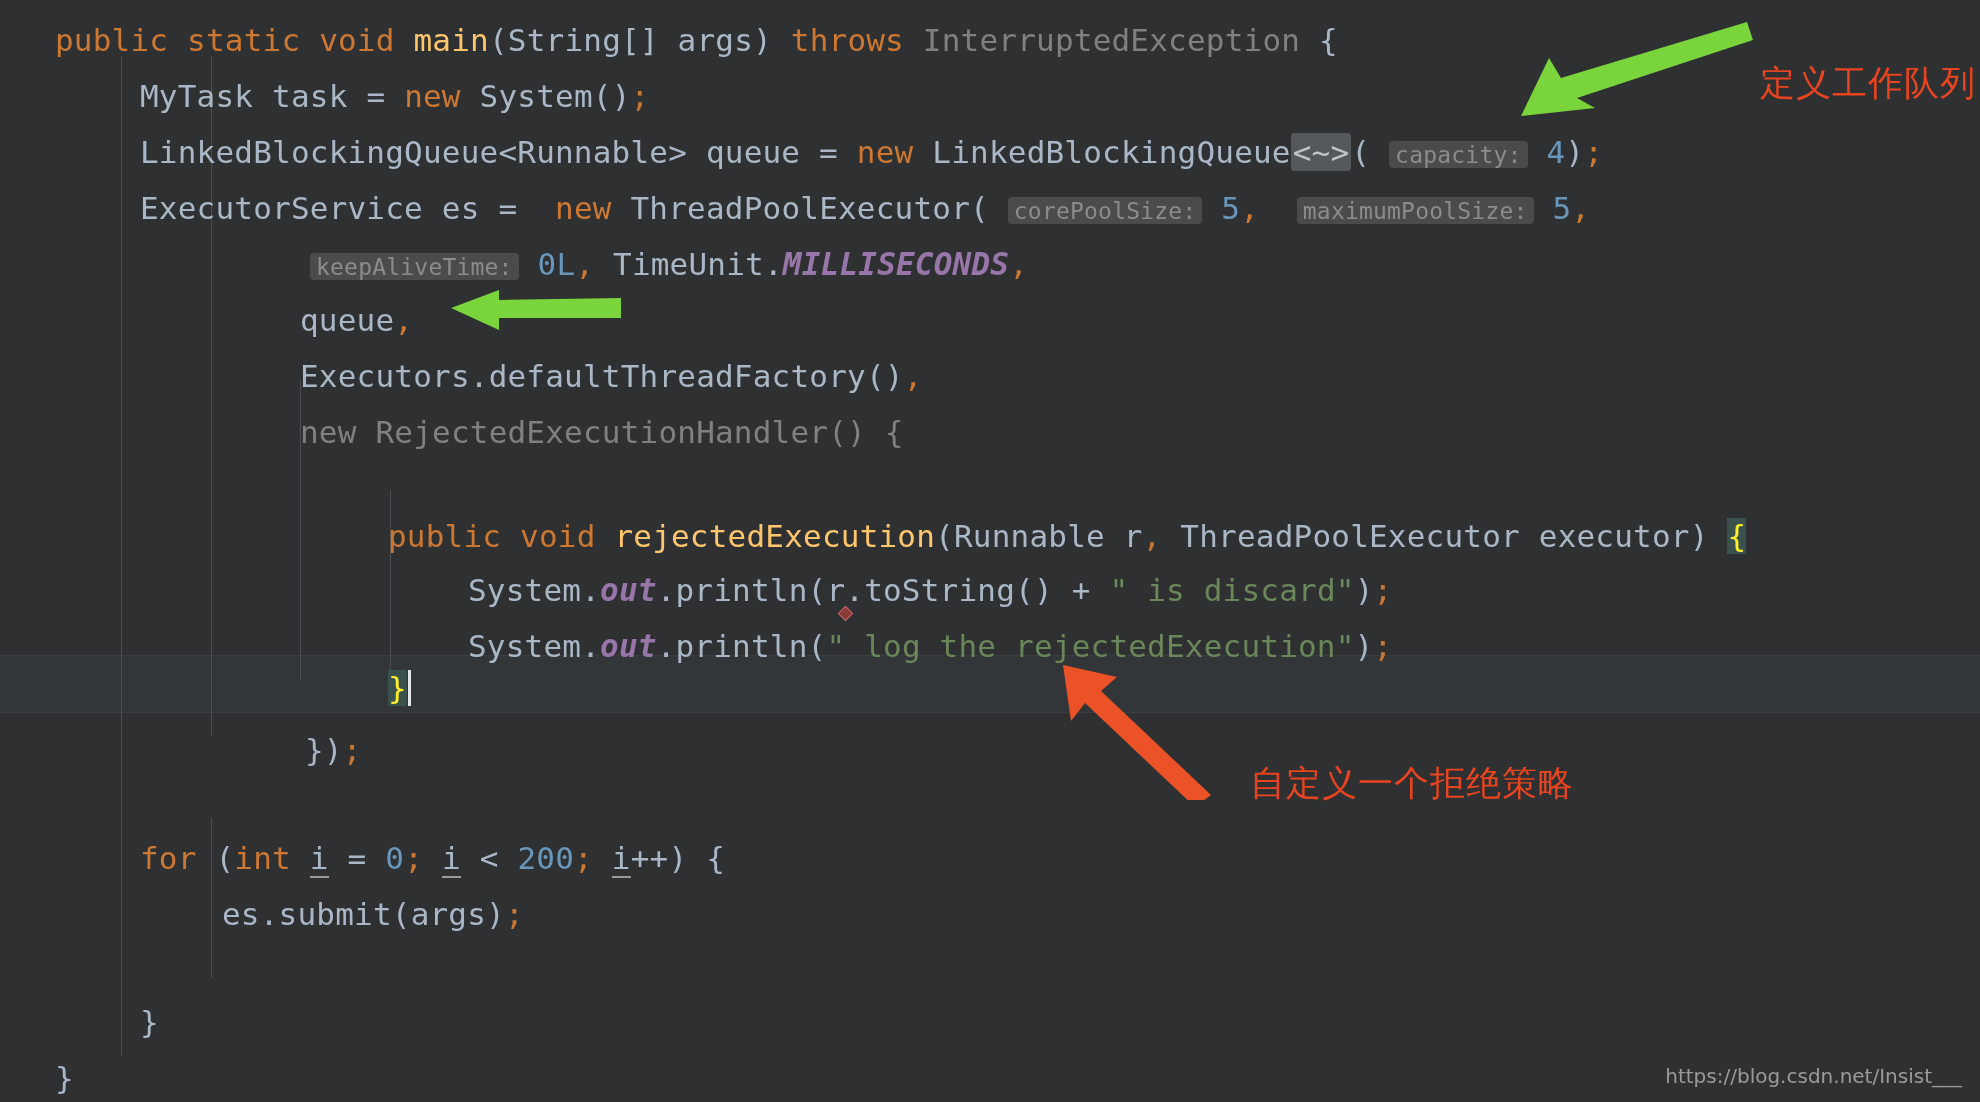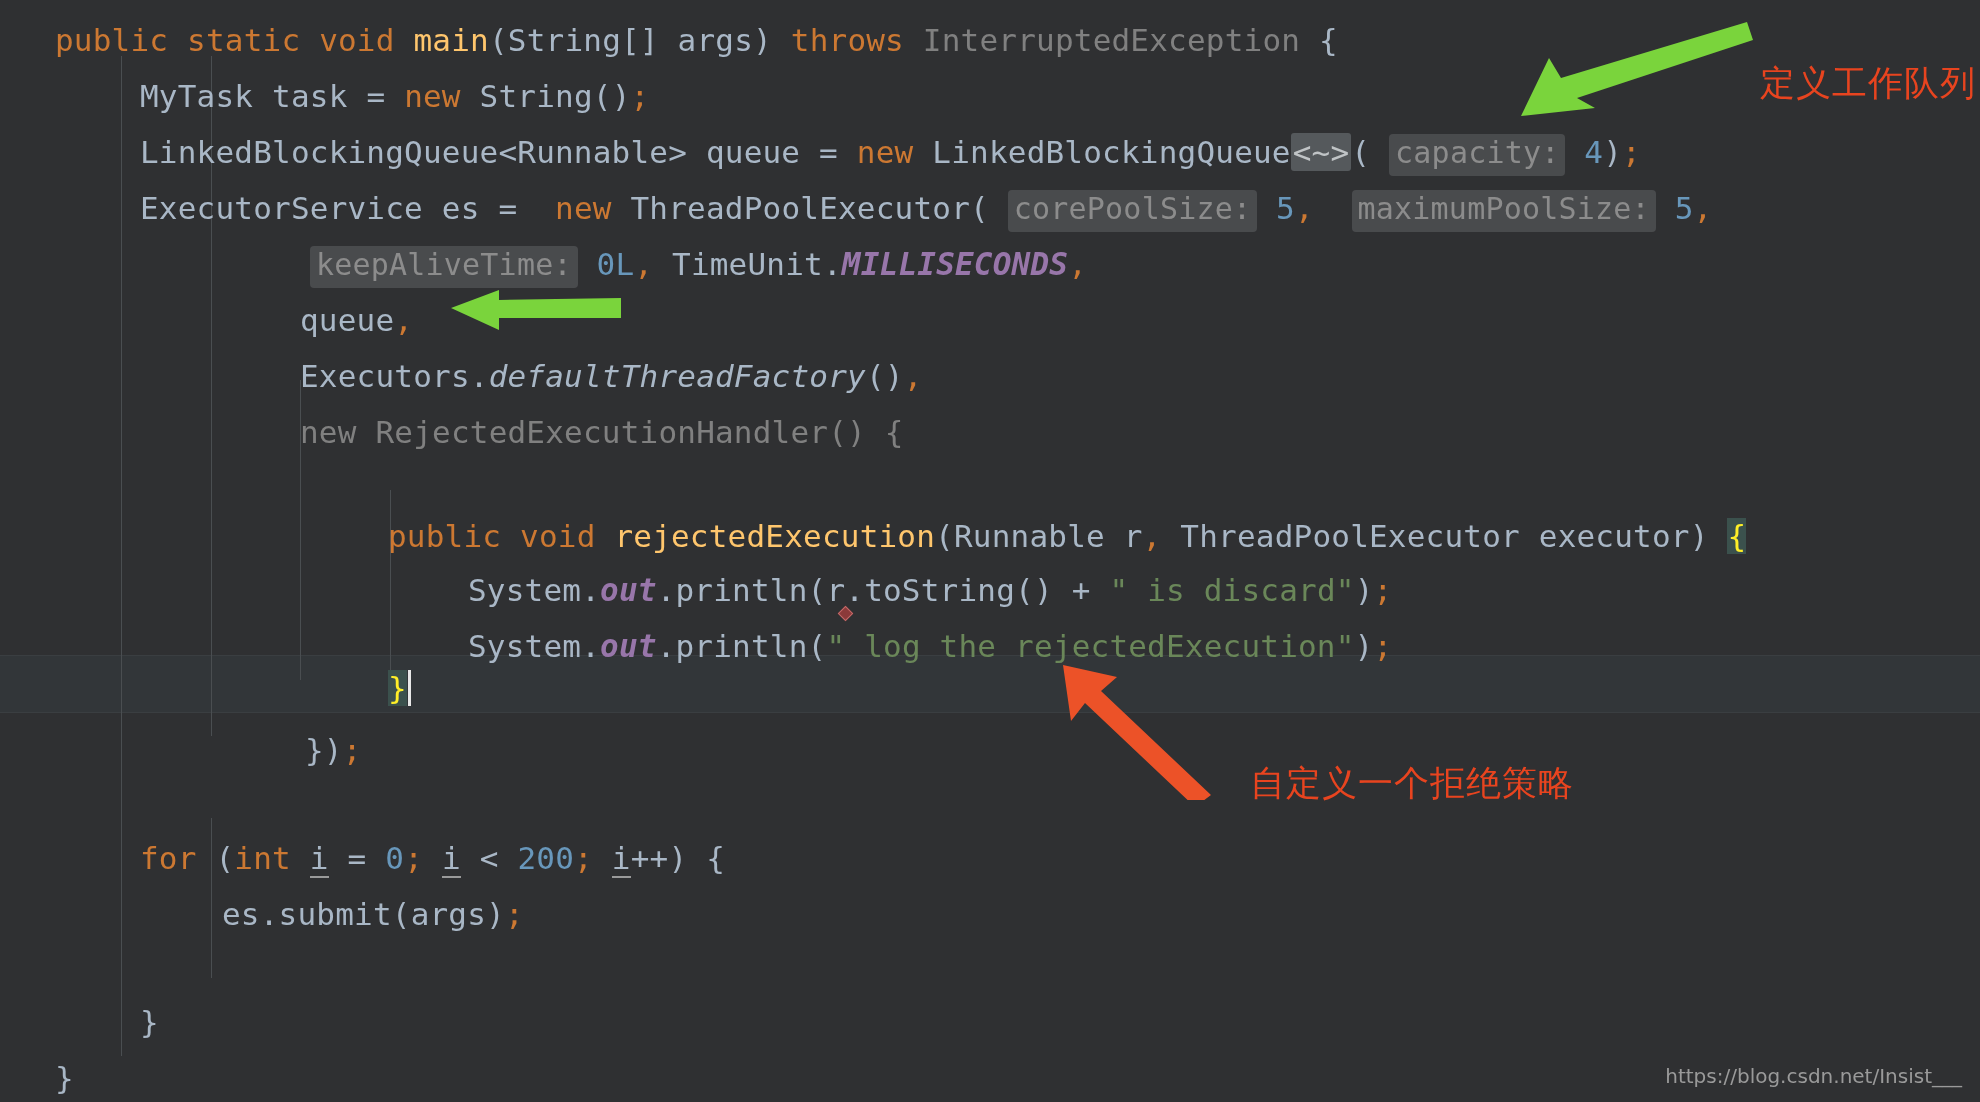--- a/index.html
+++ b/index.html
@@ -53,34 +53,34 @@
     background: #4a4e51;
   }
 
   
   .kw      { color: #cc7832; }
   .ident   { color: #a9b7c6; }          
   .mdecl   { color: #ffc66d; }          
   .num     { color: #6897bb; }          
   .str     { color: #6a8759; }          
   .statfld { color: #9876aa; font-style: italic; font-weight: bold; }  
-  .statmth { color: #a9b7c6; font-style: italic; }  
+  .statmth { color: #a9b7c6; }  
   .dim     { color: #808080; }          
   .brace-hl{ color: #ffef28; background: #3b514d; }
   .punc    { color: #a9b7c6; }
   .semi    { color: #cc7832; }
   .localvar{ color: #a9b7c6; border-bottom: 2px solid #9a9a9a; }
 
   
   .hint {
     color: #8c8c8c;
     background: #494b4d;
     border-radius: 4px;
-    padding: 1px 6px 6px 6px;
-    font-size: 30px;
+    padding: 1px 6px 0 6px;
+    font-size: 23px;
   }
   
   .fold {
     color: #c0c4c6;
     background: #55595c;
     border-radius: 3px;
     padding: 1px 2px;
   }
 
   
@@ -134,21 +134,21 @@
   <div class="guide" style="left:121px; top:56px;  height:1000px;"></div>
   <div class="guide" style="left:211px; top:56px;  height:680px;"></div>
   <div class="guide" style="left:300px; top:380px; height:300px;"></div>
   <div class="guide" style="left:390px; top:490px; height:190px;"></div>
   <div class="guide" style="left:211px; top:818px; height:160px;"></div>
 
   <div id="code">
 
     <div class="line" style="top:12px; left:55px;"><span class="kw">public</span> <span class="kw">static</span> <span class="kw">void</span> <span class="mdecl">main</span><span class="punc">(</span><span class="ident">String[] args</span><span class="punc">)</span> <span class="kw">throws</span> <span class="dim">InterruptedException</span> <span class="punc">{</span></div>
 
-    <div class="line" style="top:68px; left:140px;"><span class="ident">MyTask task</span> <span class="punc">=</span> <span class="kw">new</span> <span class="ident">String()</span><span class="semi">;</span></div>
+    <div class="line" style="top:68px; left:140px;"><span class="ident">MyTask task</span> <span class="punc">=</span> <span class="kw">new</span> <span class="ident">System()</span><span class="semi">;</span></div>
 
     <div class="line" style="top:124px; left:140px;"><span class="ident">LinkedBlockingQueue&lt;Runnable&gt; queue</span> <span class="punc">=</span> <span class="kw">new</span> <span class="ident">LinkedBlockingQueue</span><span class="fold">&lt;~&gt;</span><span class="punc">(</span> <span class="hint">capacity:</span> <span class="num">4</span><span class="punc">)</span><span class="semi">;</span></div>
 
     <div class="line" style="top:180px; left:140px;"><span class="ident">ExecutorService es</span> <span class="punc">=</span>  <span class="kw">new</span> <span class="ident">ThreadPoolExecutor(</span> <span class="hint">corePoolSize:</span> <span class="num">5</span><span class="semi">,</span>  <span class="hint">maximumPoolSize:</span> <span class="num">5</span><span class="semi">,</span></div>
 
     <div class="line" style="top:236px; left:310px;"><span class="hint">keepAliveTime:</span> <span class="num">0L</span><span class="semi">,</span> <span class="ident">TimeUnit.</span><span class="statfld">MILLISECONDS</span><span class="semi">,</span></div>
 
     <div class="line" style="top:292px; left:300px;"><span class="ident">queue</span><span class="semi">,</span></div>
 
     <div class="line" style="top:348px; left:300px;"><span class="ident">Executors.</span><span class="statmth">defaultThreadFactory</span><span class="ident">()</span><span class="semi">,</span></div>

